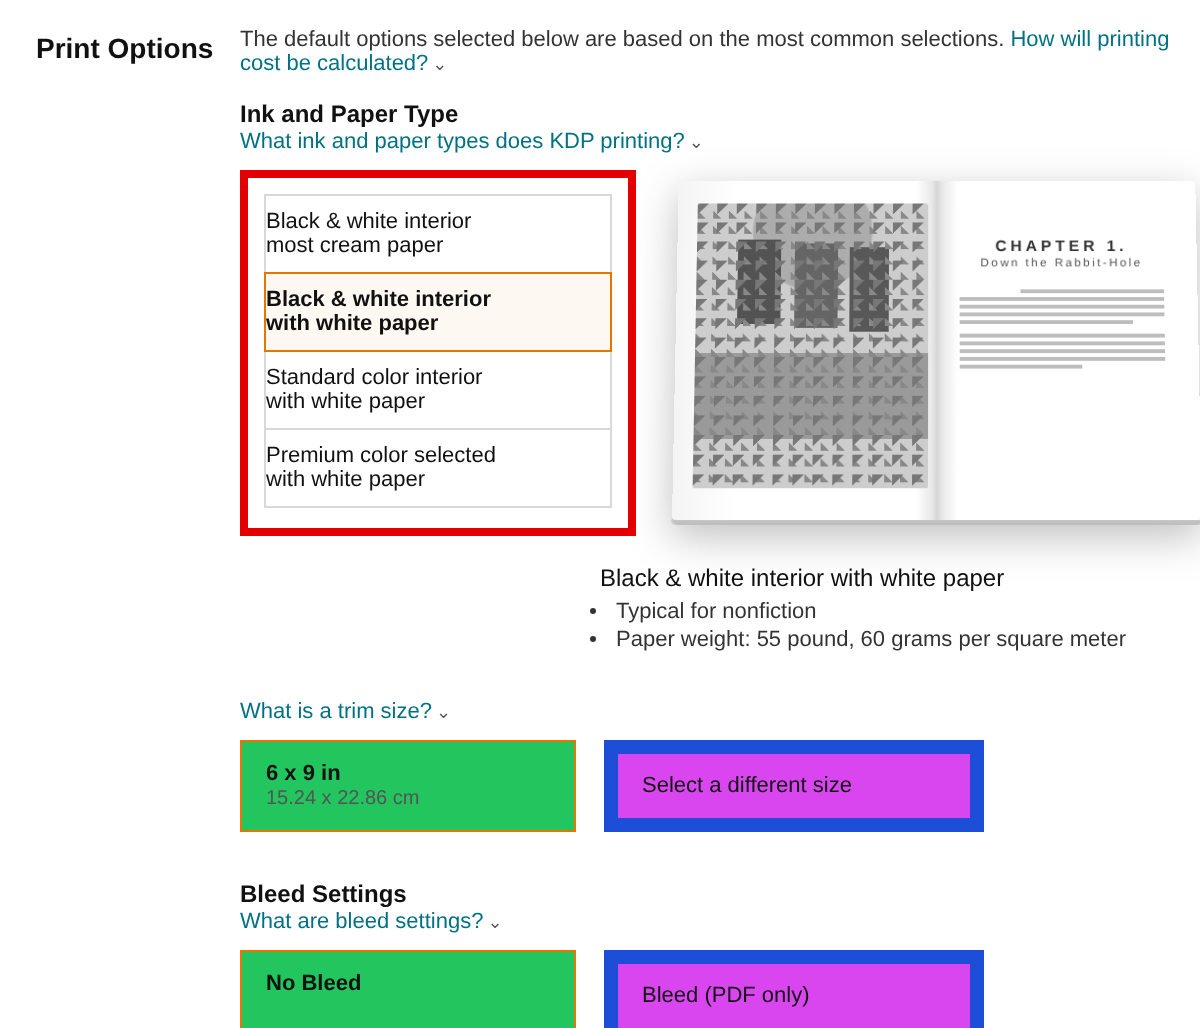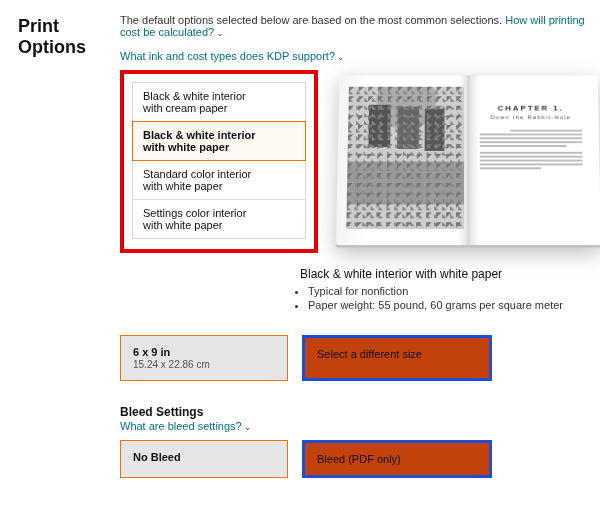--- a/index.html
+++ b/index.html
@@ -10,37 +10,37 @@
     background: #fff;
     width: 600px;
   }
   .page {
     padding: 14px 10px 0 18px;
     display: flex;
   }
   .leftcol { width: 102px; flex-shrink: 0; }
   .rightcol { flex: 1; }
   h2.section-title {
-    font-size: 18px; font-weight: 700; color: #111; margin-top: 2px;
+    font-size: 14px; font-weight: 700; color: #111; margin-top: 2px;
   }
   .intro { font-size: 11px; color: #333; margin-bottom: 12px; }
   .link { color: #007185; text-decoration: none; cursor: pointer; }
   .chev { font-size: 9px; color: #555; margin-left: 2px; }
   .sub-head { font-size: 12px; font-weight: 700; color: #111; }
   .sub-help { font-size: 11px; margin-top: 1px; margin-bottom: 8px; }
   .ink-row { display: flex; gap: 18px; align-items: flex-start; }
   .red-box {
     border: 4px solid #e40000;
     padding: 8px 8px 10px 8px;
     width: 198px;
   }
   .opt-list { display: flex; flex-direction: column; }
   .opt {
     border: 1px solid #d5d9d9;
-    padding: 7px 10px;
+    padding: 7px 0;
     background: #fff;
     cursor: pointer;
     margin-top: -1px;
   }
   .opt:first-child { margin-top: 0; }
   .opt .l1 { font-size: 11px; color: #111; }
   .opt .l2 { font-size: 11px; color: #111; }
   .opt.selected {
     border: 1px solid #e77600;
     background: #fef8f2;
@@ -98,61 +98,62 @@
   .body-lines span:nth-child(8){ width:100%; }
   .body-lines span:nth-child(9){ width:100%; }
   .body-lines span:nth-child(10){ width:60%; }
   .desc-block { margin-top: 14px; margin-left: 180px; }
   .desc-title { font-weight: 400; font-size: 12px; }
   ul.bullets { margin: 4px 0 0 8px; }
   ul.bullets li { font-size: 11px; color:#333; margin-bottom: 2px; }
   .setting-block { margin-top: 24px; }
   .pair { display:flex; gap: 14px; margin-top: 4px; }
   .tile {
-    border: 3px solid #1d4ed8; background:#c2410c;
+    border: 7px solid #1d4ed8; background:#d946ef;
     padding: 10px 12px; width: 168px; cursor:pointer;
     font-size: 11px; color:#111;
   }
-  .tile.selected { border:1px solid #e77600; background:#e5e5e5; font-weight:700; }
+  .tile.selected { border:1px solid #e77600; background:#22c55e; font-weight:700; }
   .tile.wide { width: 190px; font-weight: 400; }
   .tile .sub { display:block; font-size:10px; font-weight:400; color:#555; margin-top:1px; }
 </style>
 </head>
 <body>
 
 <div class="page">
   <div class="leftcol">
     <h2 class="section-title">Print Options</h2>
   </div>
 
   <div class="rightcol">
     <p class="intro">
       <span>The default options selected below are based on the most common selections. </span><a class="link"><span>How will printing cost be calculated?</span><span class="chev">⌄</span></a>
     </p>
 
     <div>
-      <div class="sub-help"><a class="link"><span>What ink and cost types does KDP support?</span><span class="chev">⌄</span></a></div>
+      <div class="sub-head">Ink and Paper Type</div>
+      <div class="sub-help"><a class="link"><span>What ink and paper types does KDP printing?</span><span class="chev">⌄</span></a></div>
 
       <div class="ink-row">
         <div class="red-box">
           <div class="opt-list">
             <div class="opt">
               <div class="l1">Black &amp; white interior</div>
-              <div class="l2">with cream paper</div>
+              <div class="l2">most cream paper</div>
             </div>
             <div class="opt selected">
               <div class="l1">Black &amp; white interior</div>
               <div class="l2">with white paper</div>
             </div>
             <div class="opt">
               <div class="l1">Standard color interior</div>
               <div class="l2">with white paper</div>
             </div>
             <div class="opt">
-              <div class="l1">Settings color interior</div>
+              <div class="l1">Premium color selected</div>
               <div class="l2">with white paper</div>
             </div>
           </div>
         </div>
 
         <div class="book-wrap">
           <div class="book">
             <div class="page-edge"></div>
             <div class="spread">
               <div class="lpg">
@@ -182,20 +183,21 @@
       <div class="desc-block">
         <div class="desc-title">Black &amp; white interior with white paper</div>
         <ul class="bullets">
           <li>Typical for nonfiction</li>
           <li>Paper weight: 55 pound, 60 grams per square meter</li>
         </ul>
       </div>
     </div>
 
     <div class="setting-block">
+      <div class="sub-help"><a class="link"><span>What is a trim size?</span><span class="chev">⌄</span></a></div>
       <div class="pair">
         <div class="tile selected">
           <span>6 x 9 in</span>
           <span class="sub">15.24 x 22.86 cm</span>
         </div>
         <div class="tile wide">Select a different size</div>
       </div>
     </div>
 
     <div class="setting-block">

